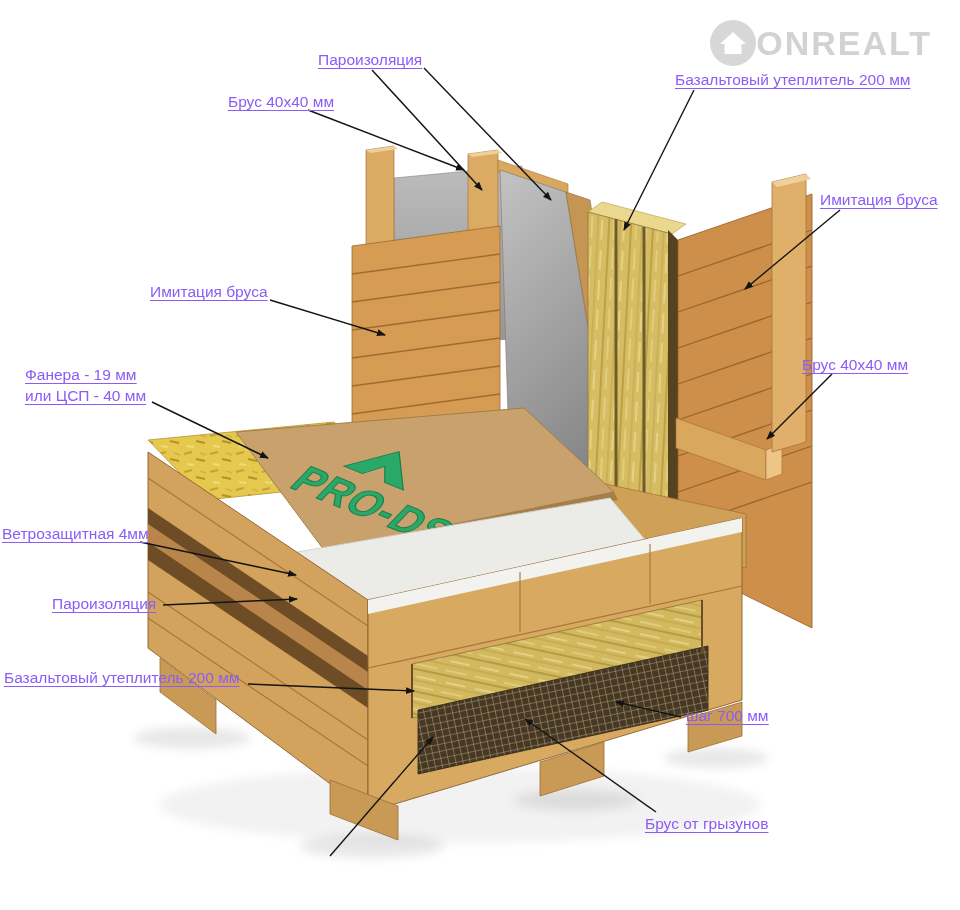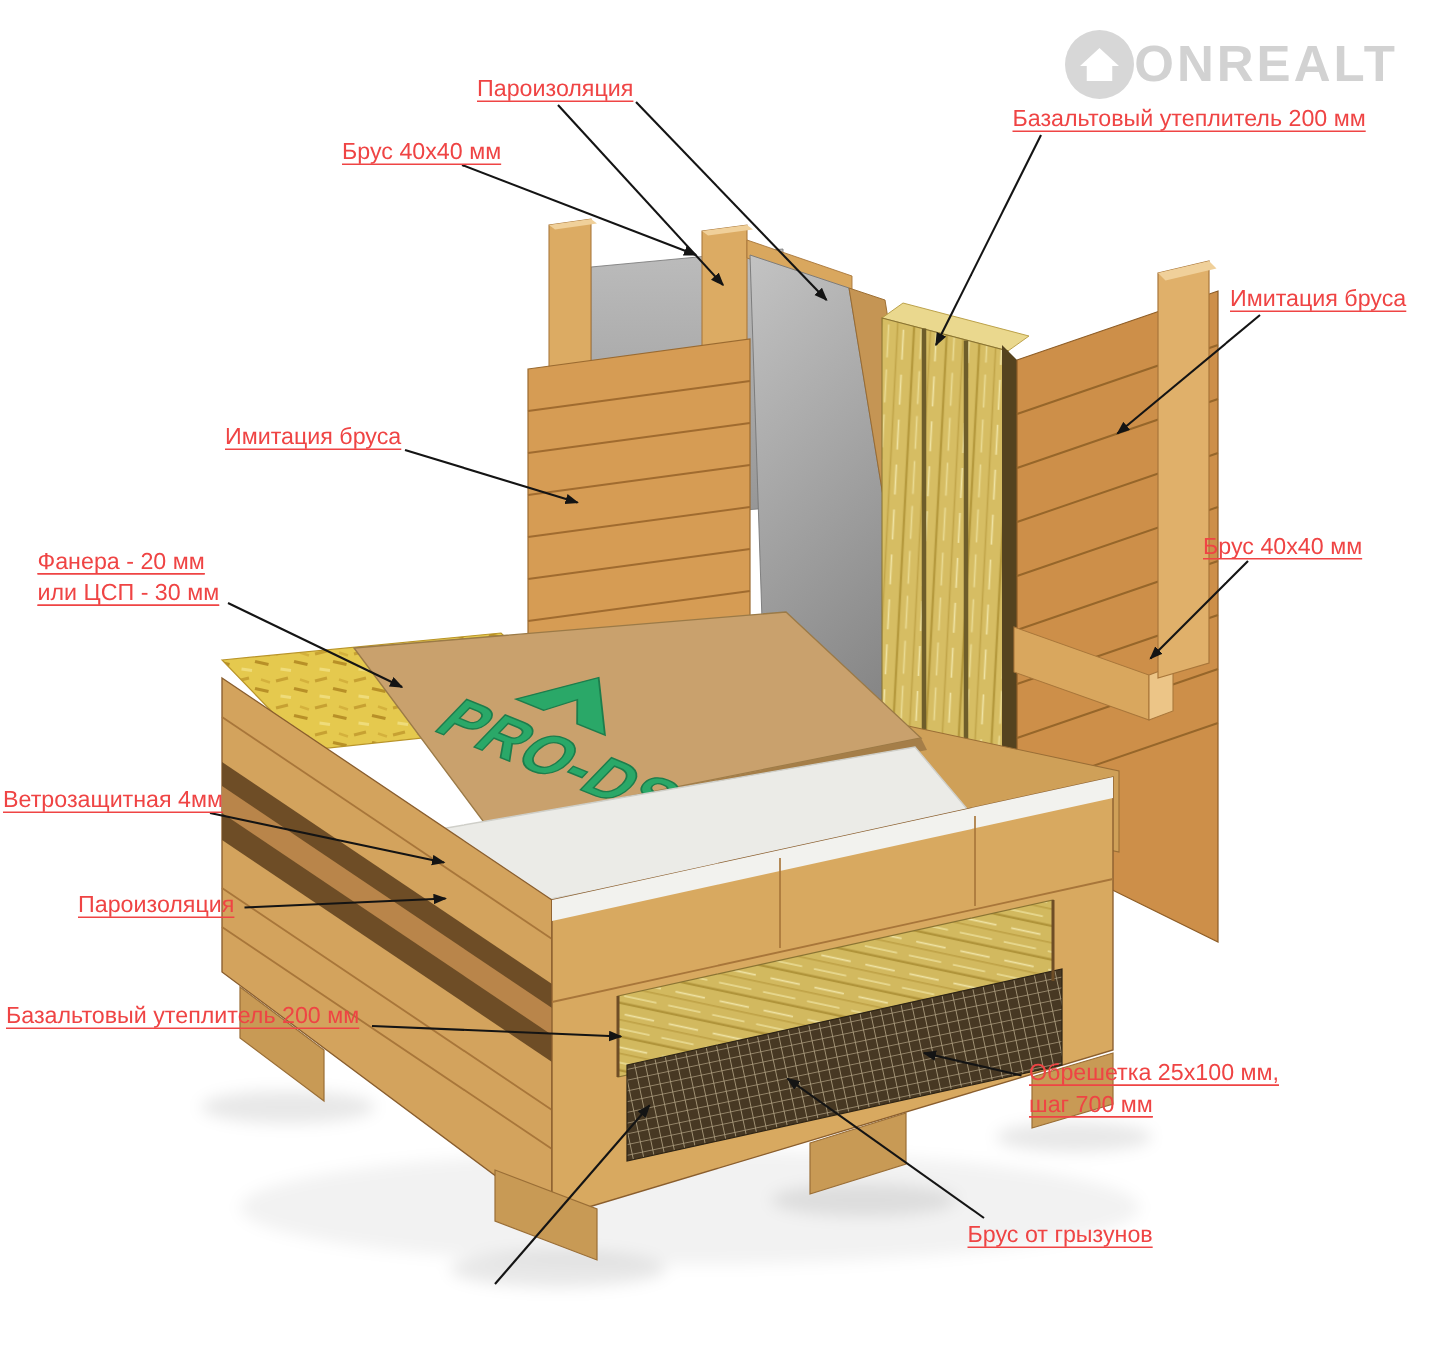--- a/index.html
+++ b/index.html
@@ -1,19 +1,19 @@
 <!DOCTYPE html>
 <html><head>
 <meta charset="utf-8">
 <style>
   html,body{margin:0;padding:0;background:#ffffff;}
   .stage{position:relative;width:960px;height:910px;background:#ffffff;overflow:hidden;
          font-family:"Liberation Sans",sans-serif;}
   .diagram-svg{position:absolute;left:0;top:0;}
-  .lbl{position:absolute;font-size:15.5px;font-weight:500;color:#ef4444;white-space:nowrap;
+  .lbl{position:absolute;font-size:15.5px;font-weight:500;color:#8b5cf6;white-space:nowrap;
        text-decoration:underline;text-underline-offset:3px;text-decoration-thickness:1px;line-height:21px;}
   .lbl div{text-decoration:underline;text-underline-offset:3px;text-decoration-thickness:1px;}
   .watermark{position:absolute;top:20px;right:28px;display:flex;align-items:center;gap:0;}
   .wm-icon{width:46px;height:46px;display:inline-block;}
   .wm-text{font-size:34px;font-weight:bold;letter-spacing:2px;color:#d2d2d2;}
 </style>
 </head>
 <body>
 
 <div class="stage">
@@ -167,29 +167,28 @@
       <line x1="330" y1="856" x2="433" y2="737" marker-end="url(#arw)"></line>
     </g>
   </svg>
 
   <div class="lbl" style="left:318px;top:49px">Пароизоляция</div>
   <div class="lbl" style="left:228px;top:91px">Брус 40х40 мм</div>
   <div class="lbl" style="left:675px;top:69px">Базальтовый утеплитель 200 мм</div>
   <div class="lbl" style="left:820px;top:189px">Имитация бруса</div>
   <div class="lbl" style="left:150px;top:281px">Имитация бруса</div>
   <div class="lbl" style="left:25px;top:364px">
-    <div>Фанера - 20 мм</div>
-    <div>или ЦСП - 30 мм</div>
+    <div>Фанера - 19 мм</div>
+    <div>или ЦСП - 40 мм</div>
   </div>
   <div class="lbl" style="left:802px;top:354px">Брус 40х40 мм</div>
   <div class="lbl" style="left:2px;top:523px">Ветрозащитная 4мм</div>
   <div class="lbl" style="left:52px;top:593px">Пароизоляция</div>
   <div class="lbl" style="left:4px;top:667px">Базальтовый утеплитель 200 мм</div>
   <div class="lbl" style="left:686px;top:705px">
-    <div>Обрешетка 25х100 мм,</div>
     <div>шаг 700 мм</div>
   </div>
   <div class="lbl" style="left:645px;top:813px">Брус от грызунов</div>
 
   <div class="watermark">
     <span class="wm-icon">
       <svg width="46" height="46" viewBox="0 0 46 46">
         <circle cx="23" cy="23" r="23" fill="#d7d7d7"></circle>
         <path d="M23 12 L36 24 L31.5 24 L31.5 34 L14.5 34 L14.5 24 L10 24 Z" fill="#ffffff"></path>
       </svg>

